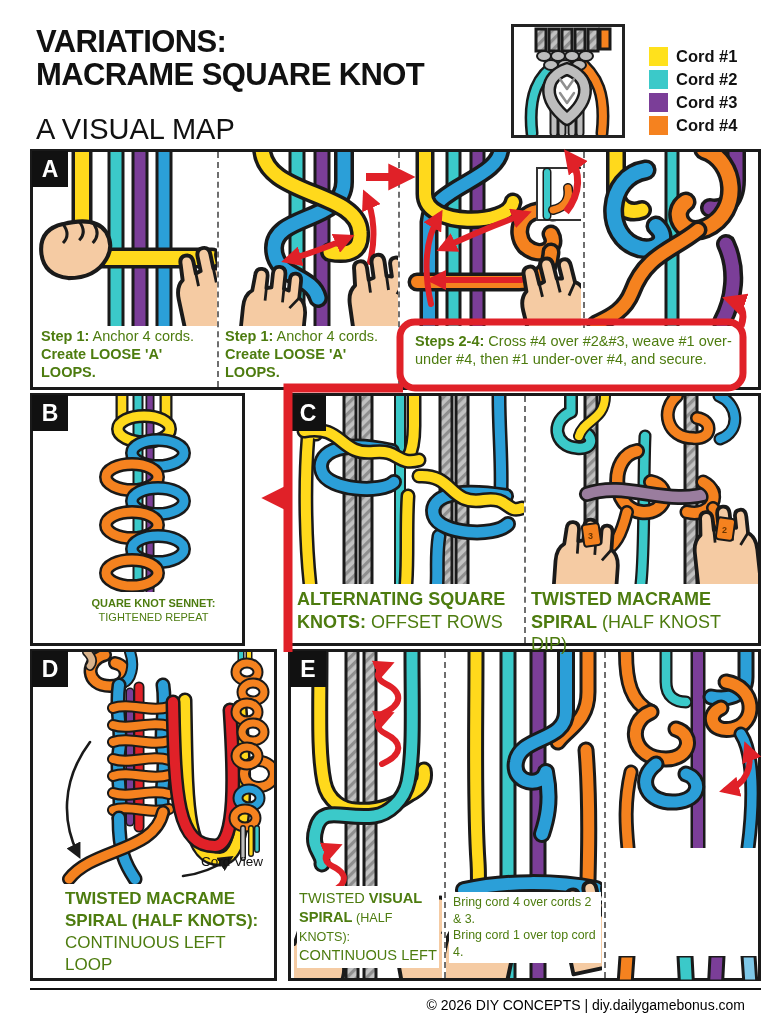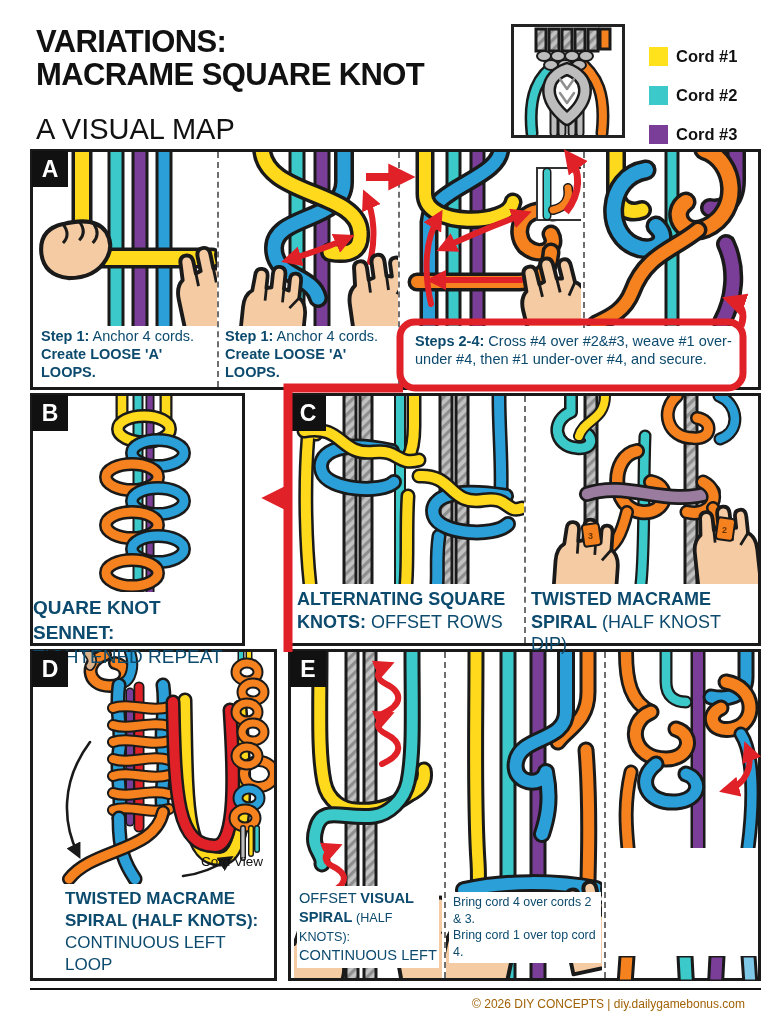--- a/index.html
+++ b/index.html
@@ -4,63 +4,63 @@
 <style>
   * { margin:0; padding:0; box-sizing:border-box; }
   body { background:#d8d8d8; font-family:"Liberation Sans", sans-serif; }
   .page { position:relative; width:773px; height:1024px; background:#fff; margin:0 auto; overflow:hidden; color:#111; }
 
   
   .title { position:absolute; left:36px; top:26px; }
   .title .t1 { font-size:31px; font-weight:800; letter-spacing:-0.6px; line-height:1.06; display:block; }
   .title .t2 { font-size:29px; font-weight:400; line-height:1.2; display:block; margin-top:20px; }
   .knotbox { position:absolute; left:511px; top:24px; width:114px; height:114px; border:3px solid #222; background:#fff; }
-  .legend { position:absolute; left:649px; top:47px; display:flex; flex-direction:column; gap:20px; }
+  .legend { position:absolute; left:649px; top:47px; display:flex; flex-direction:column; gap:4px; }
   .leg-item { display:flex; align-items:center; gap:8px; font-size:16.5px; font-weight:600; }
   .sw { width:19px; height:19px; display:inline-block; }
   .sw1{background:#FFE11C}.sw2{background:#3BC9C9}.sw3{background:#7B3E98}.sw4{background:#F5821F}
 
   
   .panel { position:absolute; border:3px solid #1a1a1a; background:#fff; }
   .panel-a{ left:30px; top:149px; width:731px; height:241px; }
   .panel-b{ left:30px; top:393px; width:215px; height:253px; }
   .panel-c{ left:288px; top:393px; width:473px; height:253px; }
   .panel-d{ left:30px; top:649px; width:247px; height:332px; }
   .panel-e{ left:288px; top:649px; width:473px; height:332px; }
   .plabel { position:absolute; top:-1px; left:-1px; width:36px; height:36px; background:#111; color:#fff;
             font-weight:700; font-size:23px; display:flex; align-items:center; justify-content:center; z-index:6; }
   .divider { position:absolute; top:0; bottom:0; width:0; border-left:2.5px dashed #6e6e6e; z-index:4; }
   .ill { position:absolute; z-index:1; }
 
   
-  .cap { position:absolute; z-index:5; font-size:14.5px; line-height:1.24; color:#0c4a6e; }
+  .cap { position:absolute; z-index:5; font-size:14.5px; line-height:1.24; color:#4d7c0f; }
   .cap b { font-weight:700; }
   .capA1 { left:8px;  top:176px; width:172px; }
   .capA2 { left:192px; top:176px; width:172px; }
   .capA3 { left:382px; top:181px; width:322px; }
-  .capB  { left:0; top:200px; width:100%; font-size:19px; line-height:1.3; }
+  .capB  { left:16px; top:200px; width:100%; text-align:center; font-size:11px; line-height:1.3; }
   .capC  { top:192px; font-size:18px; line-height:1.25; }
   .capC1 { left:6px; width:222px; }
   .capC2 { left:240px; width:226px; }
   .capD  { left:32px; top:236px; width:205px; font-size:17px; line-height:1.3; }
   .capE1 { left:6px; top:234px; width:142px; font-size:14.6px; line-height:1.3; background:#fff; padding:3px 2px; }
   .capE1 .small { font-size:12.6px; }
   .capE2 { left:158px; top:240px; width:152px; font-size:12.4px; line-height:1.35; background:#fff; padding:2px 0 2px 4px; }
   .capE3 { left:322px; top:196px; width:146px; }
   .capE3 .p1 { font-size:13.6px; line-height:1.26; }
   .capE3 .p2 { font-size:15.5px; font-weight:700; line-height:1.2; margin-top:12px; }
   .capE3 .p3 { font-size:14px; margin-top:2px; }
   .sideview { position:absolute; left:168px; top:202px; font-size:13.5px; z-index:5; }
 
   
   .overlay { position:absolute; left:0; top:0; z-index:20; pointer-events:none; }
 
   
   .footline { position:absolute; left:30px; top:988px; width:731px; border-top:2.5px solid #111; }
-  .footer { position:absolute; right:28px; top:997px; font-size:12px; color:#a16207; }
+  .footer { position:absolute; right:28px; top:997px; font-size:14px; color:#000000; }
 
   
   .ol { fill:none; stroke:#1a1a1a; stroke-linecap:round; stroke-linejoin:round; }
   .cd { fill:none; stroke-linecap:round; stroke-linejoin:round; }
   .y{stroke:#FFD91C}.cy{stroke:#3BC9C9}.pu{stroke:#7B3E98}.bl{stroke:#2B9FD8}
   .og{stroke:#F5821F}.rd{stroke:#E02128}.gy{stroke:#BDBDBD}.pl{stroke:#9A7D9E}
   .rib { stroke:#1a1a1a; stroke-width:3px; }
   .tag { font:700 9px "Liberation Sans",sans-serif; fill:#6b3500; }
 </style>
 </head>
@@ -430,21 +430,21 @@
       <path class="cd rd" stroke-width="6" marker-start="url(#ah)" marker-end="url(#ah)" d="M120 138 C 140 133 148 114 141 96"></path>
     </svg>
 
     <svg class="ill" style="left:315px;top:304px" width="155" height="25" viewBox="0 0 155 25">
       <rect x="14" y="0" width="14" height="25" fill="#F5821F" class="rib" transform="skewX(-4)"></rect>
       <rect x="72" y="0" width="14" height="25" fill="#3BC9C9" class="rib" transform="skewX(3)"></rect>
       <rect x="104" y="0" width="14" height="25" fill="#7B3E98" class="rib" transform="skewX(-3)"></rect>
       <rect x="136" y="0" width="13" height="25" fill="#7FC8E8" class="rib" transform="skewX(4)"></rect>
     </svg>
 
-    <p class="cap capE1"><span>OFFSET </span><b>VISUAL</b><br><b>SPIRAL</b><span class="small"> (HALF KNOTS):</span><br><span>CONTINUOUS LEFT</span></p>
+    <p class="cap capE1"><span>TWISTED </span><b>VISUAL</b><br><b>SPIRAL</b><span class="small"> (HALF KNOTS):</span><br><span>CONTINUOUS LEFT</span></p>
     <p class="cap capE2"><span>Bring cord 4 over cords 2 &amp; 3.</span><br><span>Bring cord 1 over top cord 4.</span></p>
   </section>
 
   <svg class="overlay" width="773" height="1024" viewBox="0 0 773 1024">
     <rect x="400" y="322" width="343" height="66" rx="15" fill="none" stroke="#E02128" stroke-width="7"></rect>
     <path d="M741 326 Q 748 306 730 300" fill="none" stroke="#E02128" stroke-width="7" marker-end="url(#ah)"></path>
     <path d="M403 388 H 288 V 652" fill="none" stroke="#E02128" stroke-width="9"></path>
     <path d="M288 498 H 272" fill="none" stroke="#E02128" stroke-width="9" marker-end="url(#ah)"></path>
     <path d="M366 177 H 406" fill="none" stroke="#E02128" stroke-width="8" marker-end="url(#ah)"></path>
     <path d="M566 212 C 581 193 581 172 569 156" fill="none" stroke="#E02128" stroke-width="7" marker-end="url(#ah)"></path>

